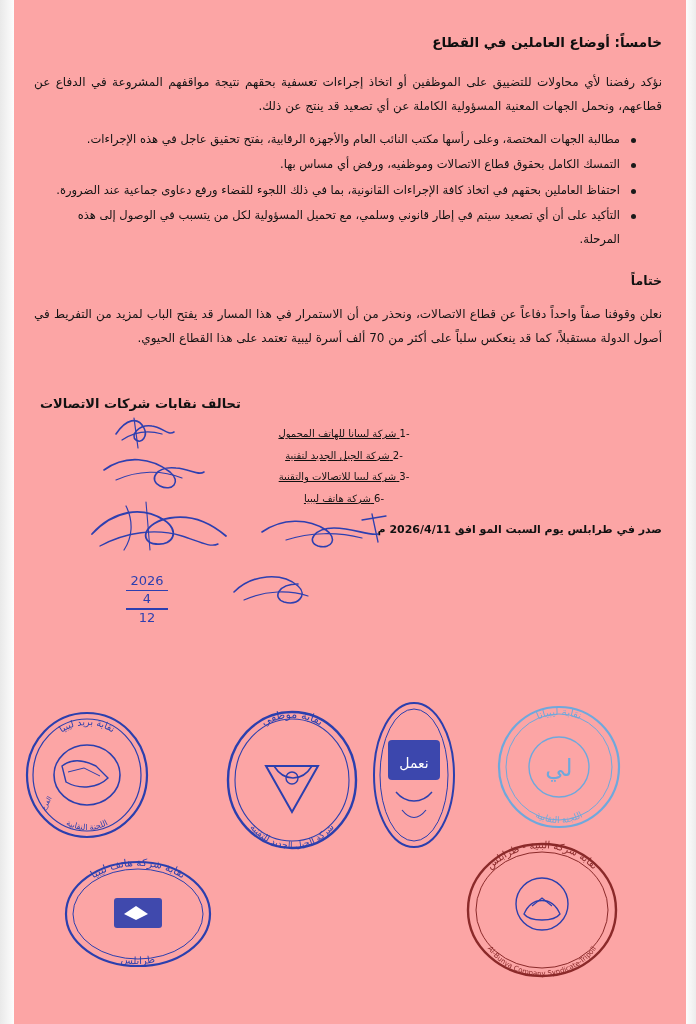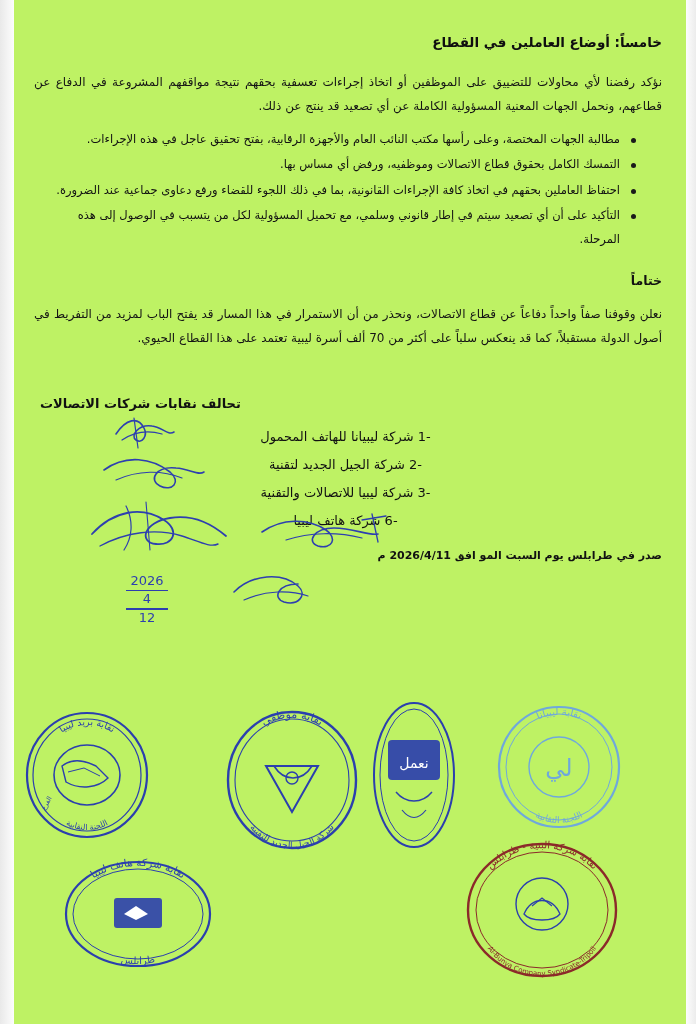--- a/index.html
+++ b/index.html
@@ -11,21 +11,21 @@
     width: 696px;
     height: 1024px;
     position: relative;
     font-family: "DejaVu Sans", "Liberation Sans", sans-serif;
     color: #111111;
     overflow: hidden;
   }
   .page {
     position: absolute;
     inset: 0;
-    background: #bef264;
+    background: #fca5a5;
     padding: 0;
   }
   .edge-left {
     position: absolute;
     left: 0; top: 0; bottom: 0;
     width: 14px;
     background: linear-gradient(to right, #e9e9e9, #fdfdfd);
   }
   .edge-right {
     position: absolute;
@@ -98,24 +98,25 @@
   .alliance-title-wrap {
     text-align: center;
   }
   ol.members {
     list-style: none;
     margin: 0;
     padding: 0;
     width: 100%;
   }
   ol.members li {
-    font-size: 13px;
+    font-size: 10px;
     line-height: 2.15;
     text-align: center;
     white-space: nowrap;
+    text-decoration: underline;
   }
   ol.members li .num {
     display: inline-block;
     min-width: 18px;
     text-align: left;
     direction: ltr;
   }
   .issued {
     font-size: 11px;
     font-weight: bold;

